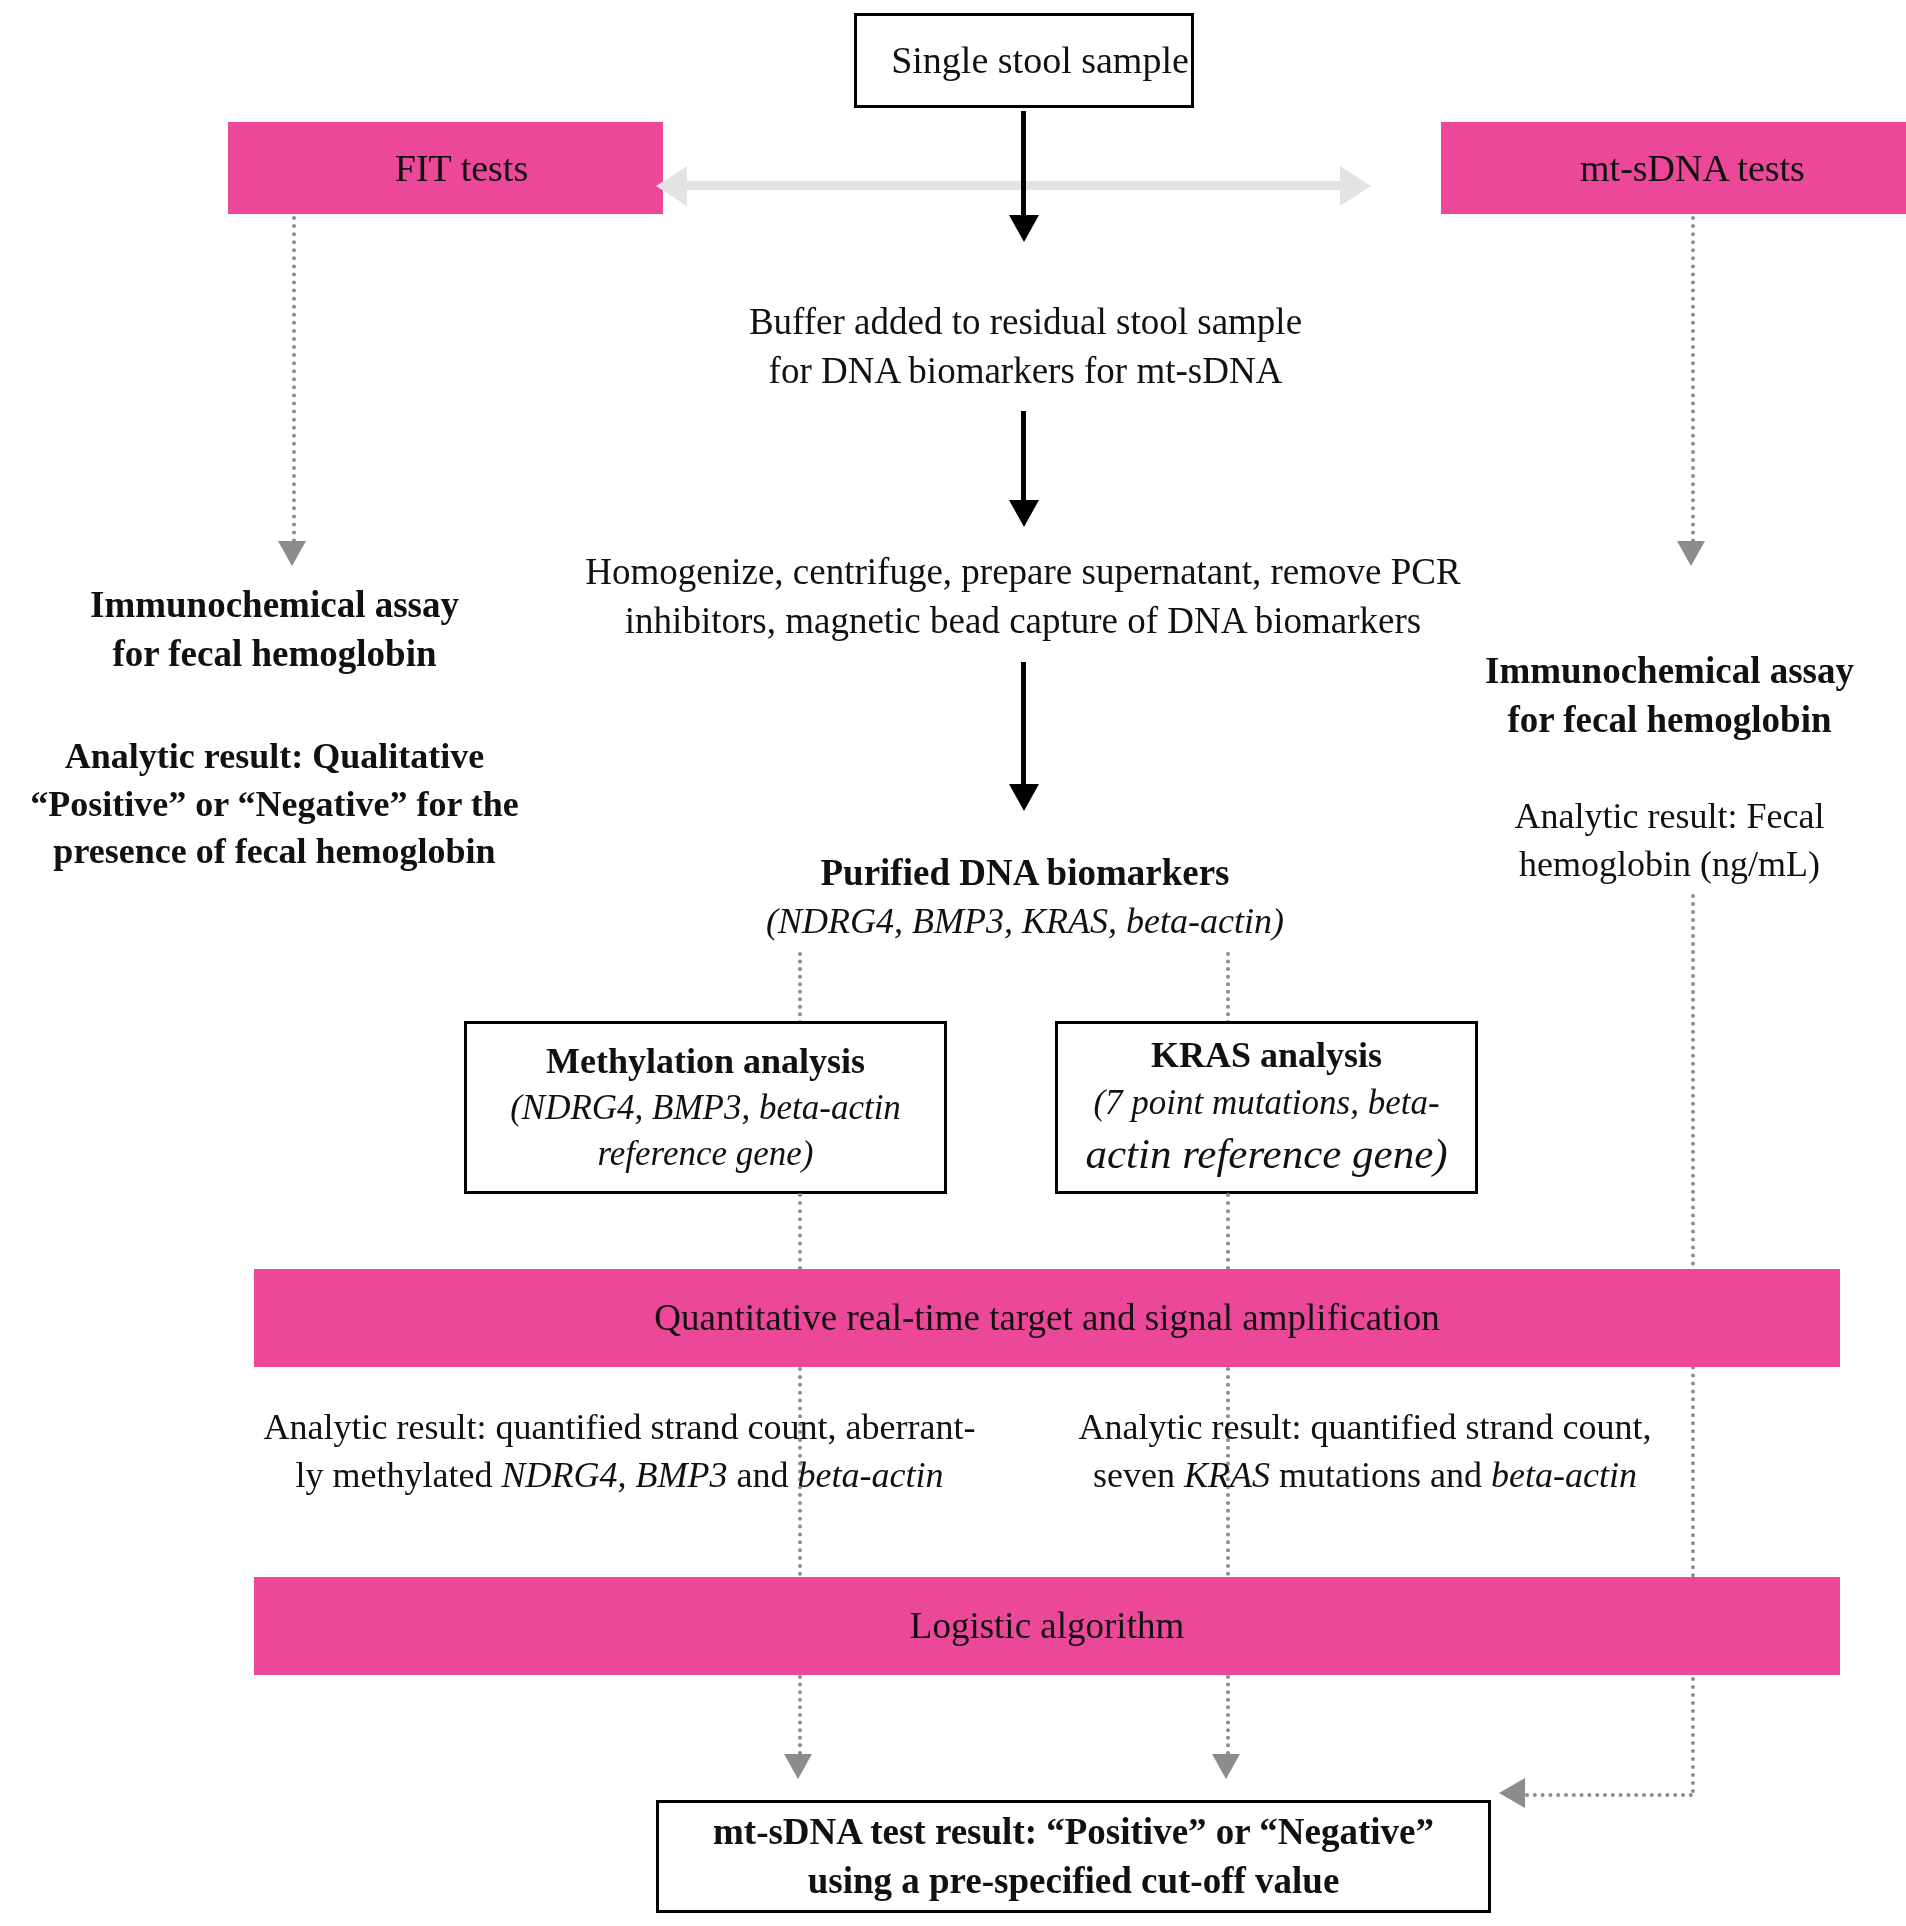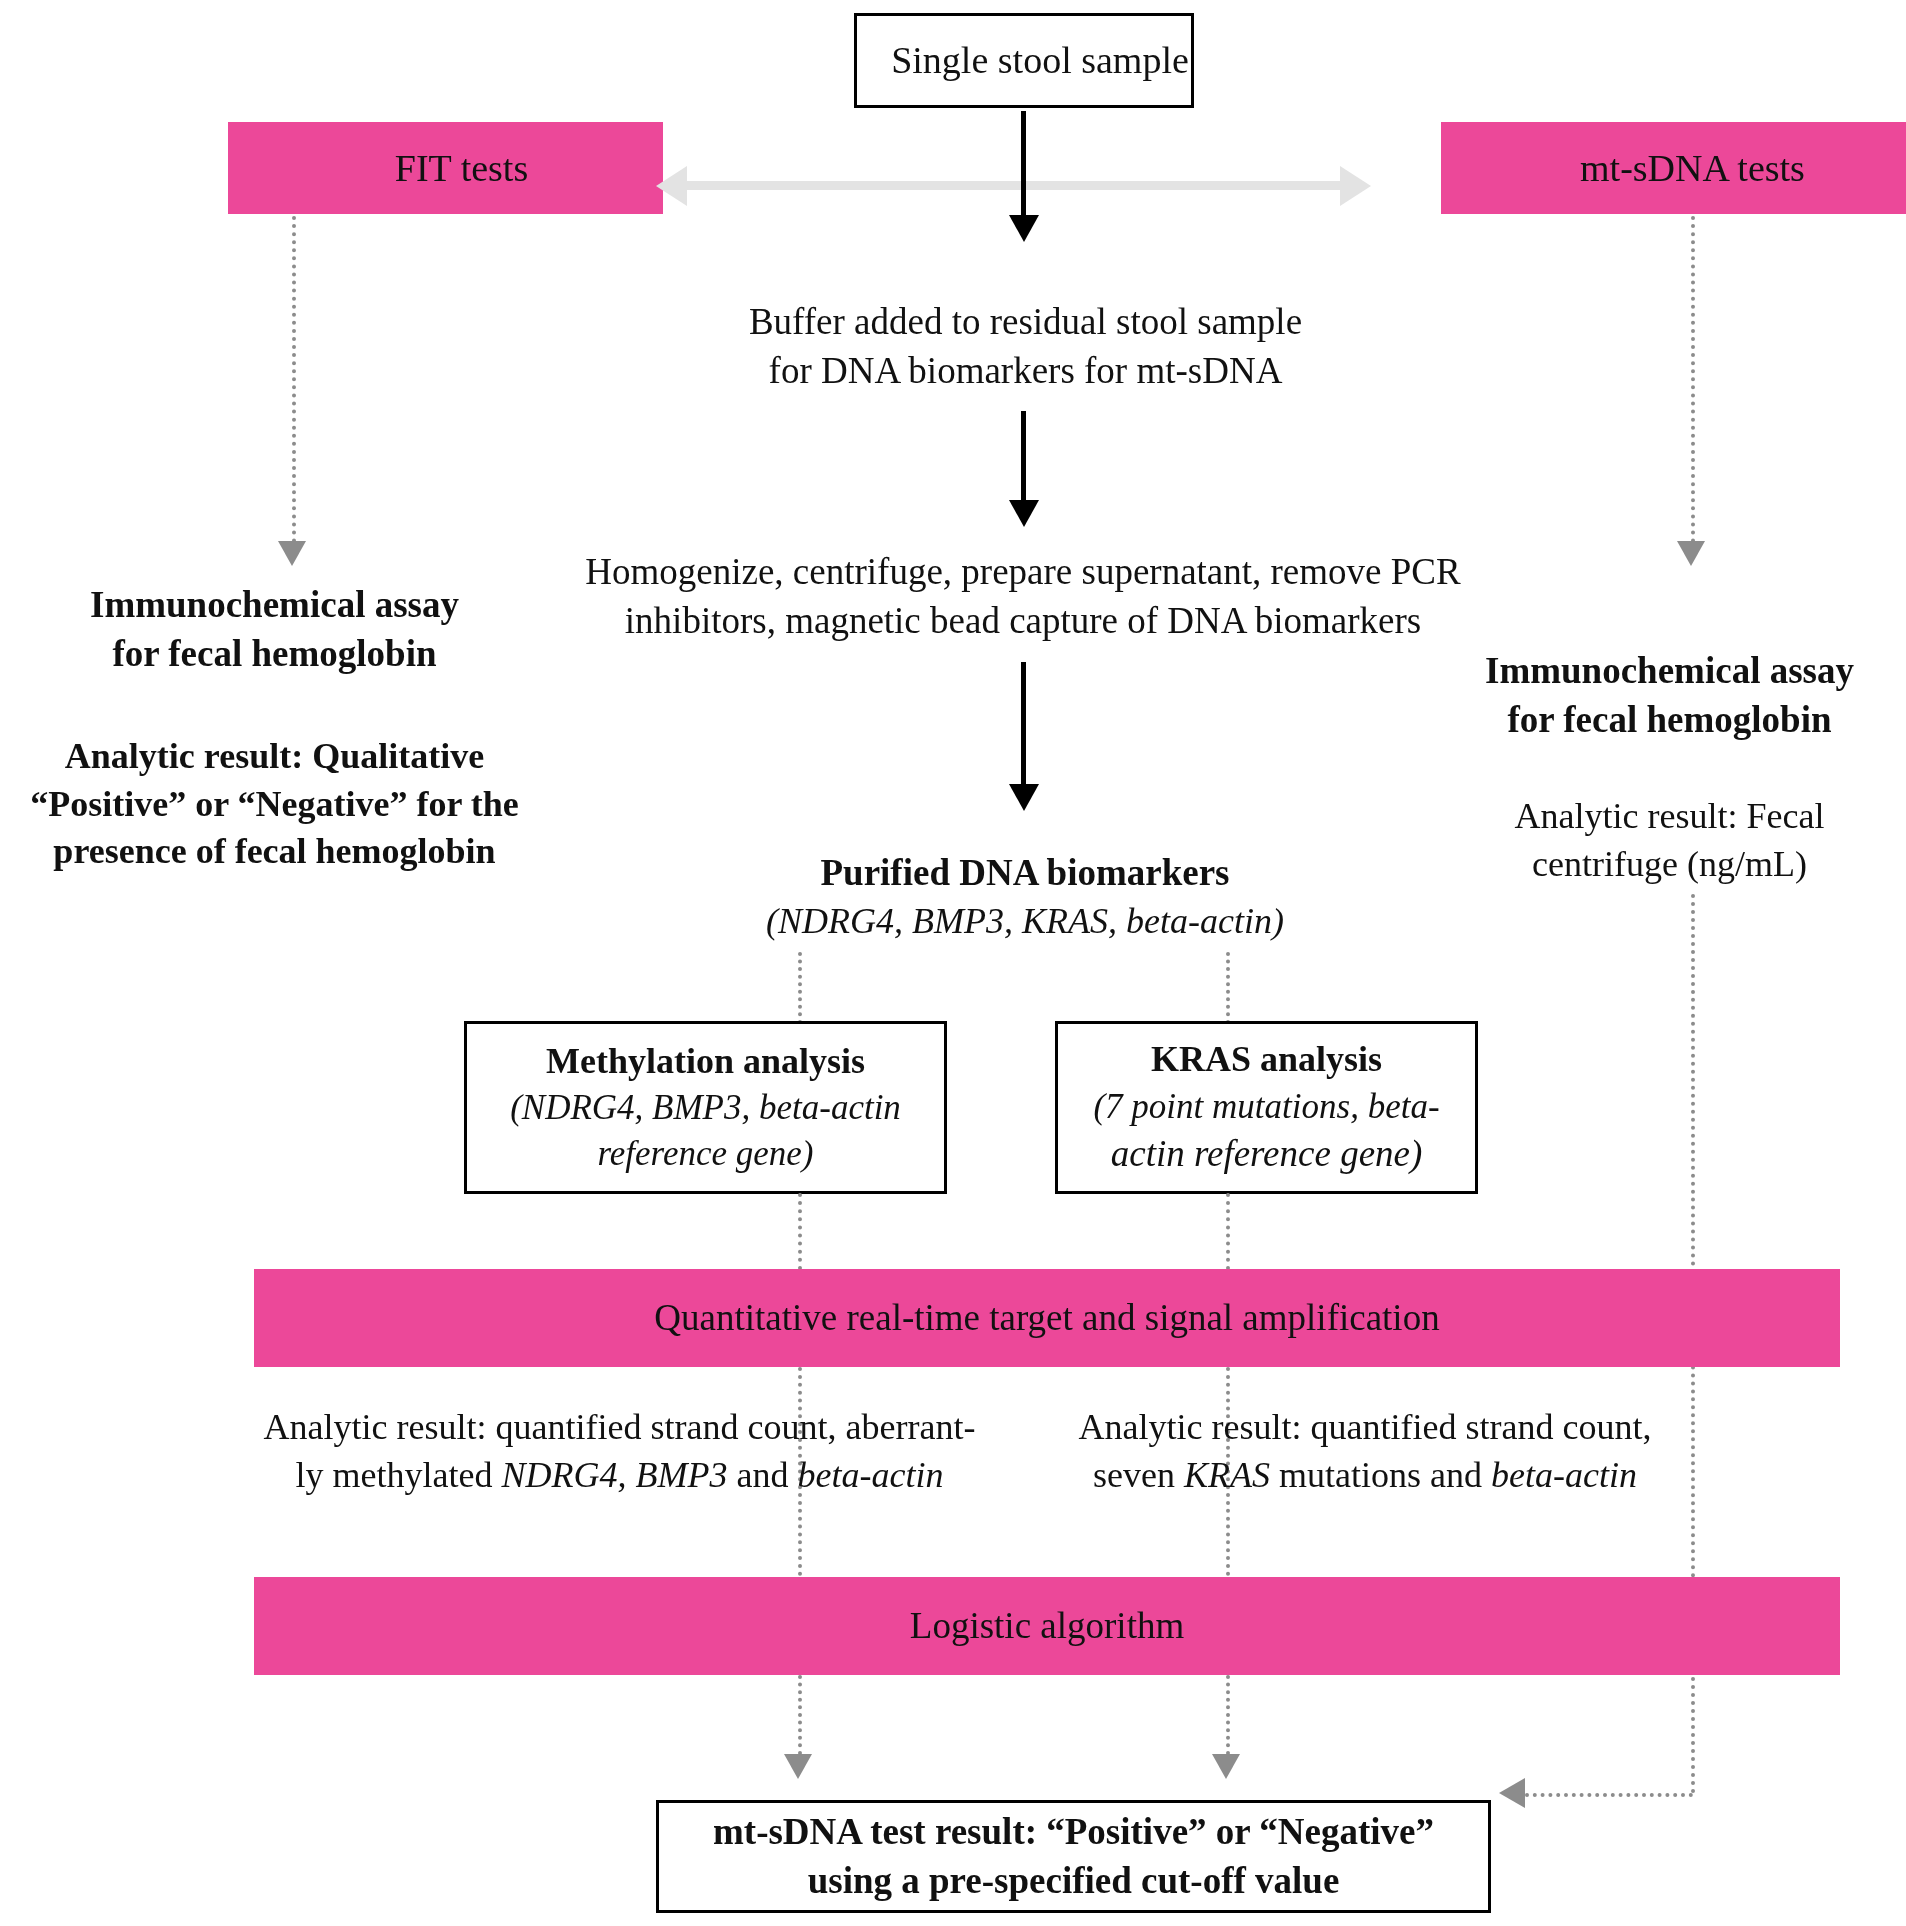--- a/index.html
+++ b/index.html
@@ -158,21 +158,21 @@
     <div>“Positive” or “Negative” for the</div>
     <div>presence of fecal hemoglobin</div>
   </div>
 
   <div class="abs t fs-62 bold" style="left:1443px; top:647px; width:453px;">
     <div>Immunochemical assay</div>
     <div>for fecal hemoglobin</div>
   </div>
   <div class="abs t fs-60" style="left:1443px; top:793px; width:453px;">
     <div>Analytic result: Fecal</div>
-    <div>centrifuge (ng/mL)</div>
+    <div>hemoglobin (ng/mL)</div>
   </div>
 
   <div class="abs dotline-v" style="left:1691px; top:894px; height:900px;"></div>
   <div class="abs dotline-h" style="left:1525px; top:1793px; width:168px;"></div>
   <div class="abs arrowhead-left-gray" style="left:1499px; top:1778px;"></div>
 
   <div class="abs t" style="left:703px; top:849px; width:644px;">
     <div class="fs-62 bold">Purified DNA biomarkers</div>
     <div class="fs-60 ital">(NDRG4, BMP3, KRAS, beta-actin)</div>
   </div>
@@ -182,21 +182,21 @@
 
   <div class="abs box" style="left:464px; top:1021px; width:483px; height:173px;">
     <div class="t fs-60 bold">Methylation analysis</div>
     <div class="t fs-58 ital" style="font-size:35px;">(NDRG4, BMP3, beta-actin</div>
     <div class="t fs-58 ital" style="font-size:35px;">reference gene)</div>
   </div>
 
   <div class="abs box" style="left:1055px; top:1021px; width:423px; height:173px;">
     <div class="t fs-60 bold">KRAS analysis</div>
     <div class="t ital" style="font-size:35px;">(7 point mutations, beta-</div>
-    <div class="t ital" style="font-size:37px;">actin reference gene)</div>
+    <div class="t ital" style="font-size:43px;">actin reference gene)</div>
   </div>
 
   <div class="abs dotline-v" style="left:798px; top:1193px; height:77px;"></div>
   <div class="abs dotline-v" style="left:1226px; top:1193px; height:77px;"></div>
 
   <div class="abs grayband fs-62" style="left:238px; top:1269px; width:1586px; height:98px;">
     <div class="t">Quantitative real-time target and signal amplification</div>
   </div>
 
   <div class="abs dotline-v" style="left:798px; top:1367px; height:280px;"></div>

